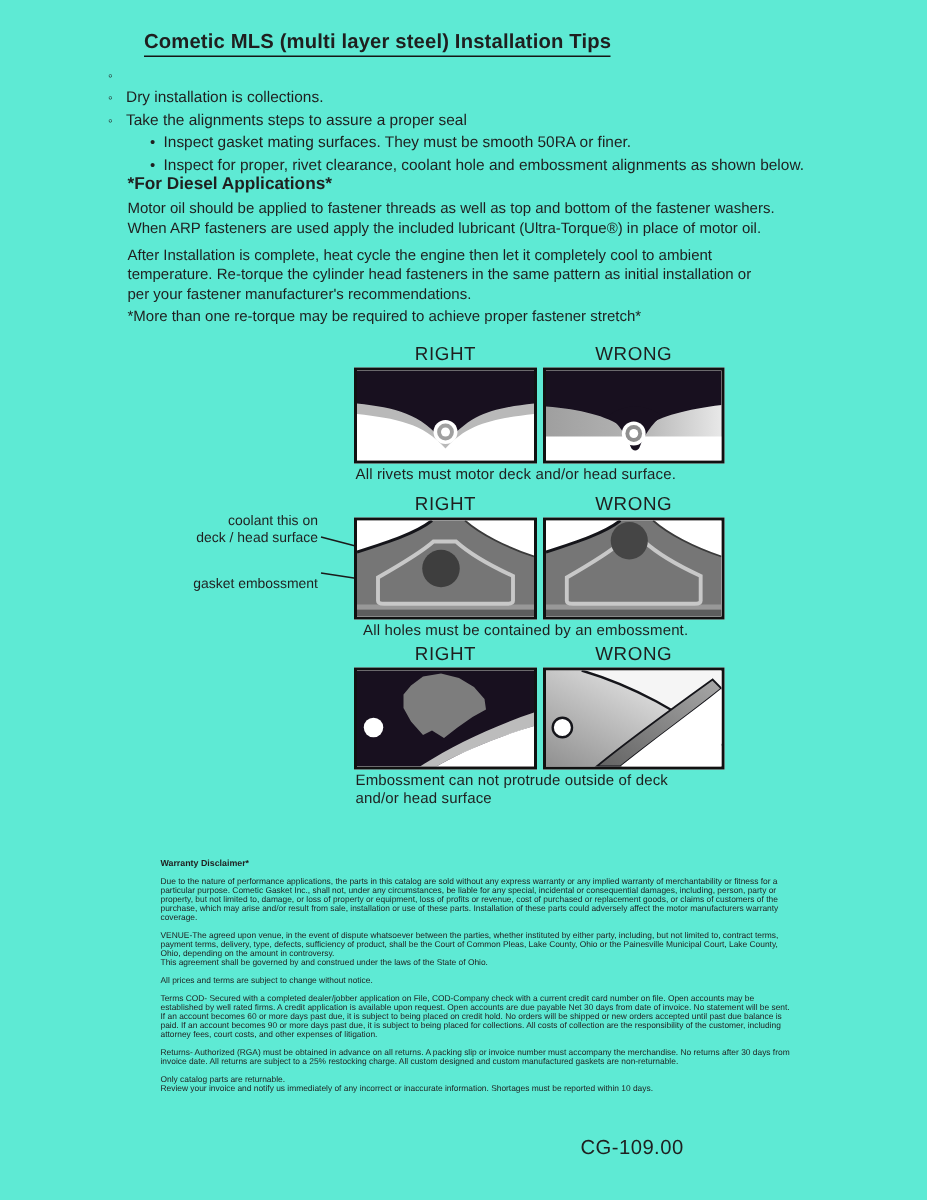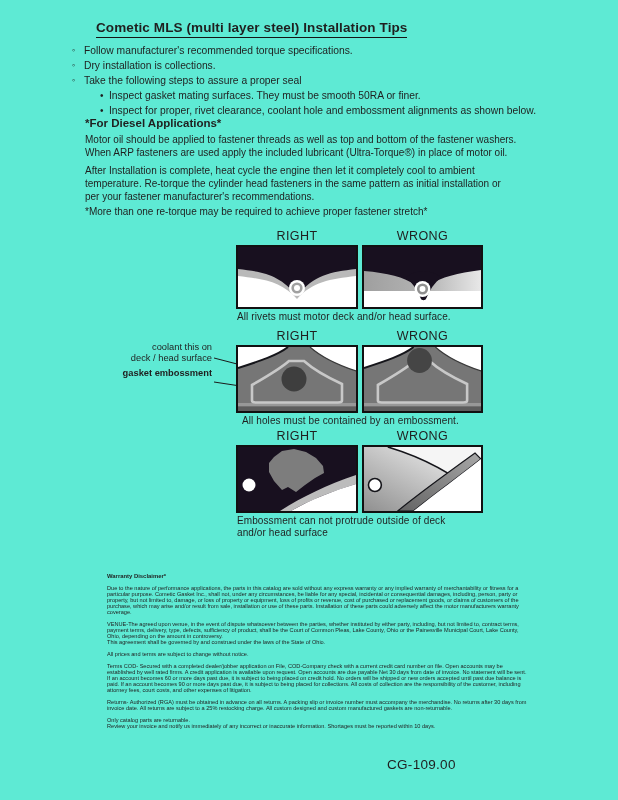--- a/index.html
+++ b/index.html
@@ -37,29 +37,28 @@
 </head>
 <body>
 
 <div class="page">
 
   <div class="abs title">Cometic MLS (multi layer steel) Installation Tips</div>
 
   <div class="abs tips">
     <div class="b-row">
       <span class="b-mark">◦</span>
-      <span>Follow manufacturer's recommended torque specifications.</span>
     </div>
     <div class="b-row">
       <span class="b-mark">◦</span>
       <span>Dry installation is collections.</span>
     </div>
     <div class="b-row">
       <span class="b-mark">◦</span>
-      <span>Take the following steps to assure a proper seal</span>
+      <span>Take the alignments steps to assure a proper seal</span>
     </div>
     <div class="b-row sub">
       <span class="b-mark">•</span>
       <span>Inspect gasket mating surfaces.  They must be smooth 50RA or finer.</span>
     </div>
     <div class="b-row sub">
       <span class="b-mark">•</span>
       <span>Inspect for proper, rivet clearance, coolant hole and embossment alignments as shown below.</span>
     </div>
   </div>
@@ -104,21 +103,21 @@
 
   <div class="abs caption" style="left:237px;top:311px;">All rivets must motor deck and/or head surface.</div>
 
   <div class="abs dg-header" style="left:236px;top:329px;width:122px;">RIGHT</div>
   <div class="abs dg-header" style="left:362px;top:329px;width:121px;">WRONG</div>
 
   <div class="abs callout" style="top:342px;">
     <div>coolant this on</div>
     <div>deck / head surface</div>
   </div>
-  <div class="abs callout" style="top:368px;font-weight:bold;">gasket embossment</div>
+  <div class="abs callout" style="top:384px;">gasket embossment</div>
 
   <svg class="abs" style="left:110px;top:344px;" width="240" height="56" viewBox="0 0 240 56">
     <line x1="104" y1="14" x2="173" y2="32" stroke="#1a1a1a" stroke-width="1"></line>
     <line x1="104" y1="38" x2="150" y2="45" stroke="#1a1a1a" stroke-width="1"></line>
   </svg>
 
   <div class="abs panel" style="left:236px;top:345px;width:118px;height:64px;">
     <svg width="118" height="64" viewBox="0 0 118 64" preserveAspectRatio="none">
       <rect width="118" height="64" fill="#ffffff"></rect>
       <path d="M0,64 L0,21 C22,14 40,8 50,0 L72,0 C82,9 100,18 118,24 L118,64 Z" fill="#767676"></path>

